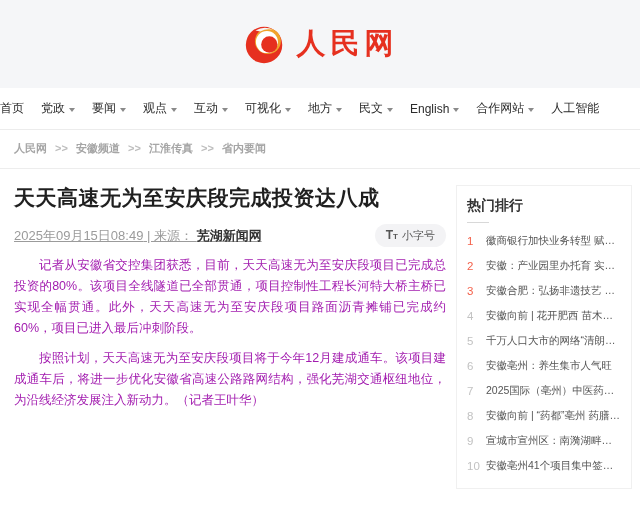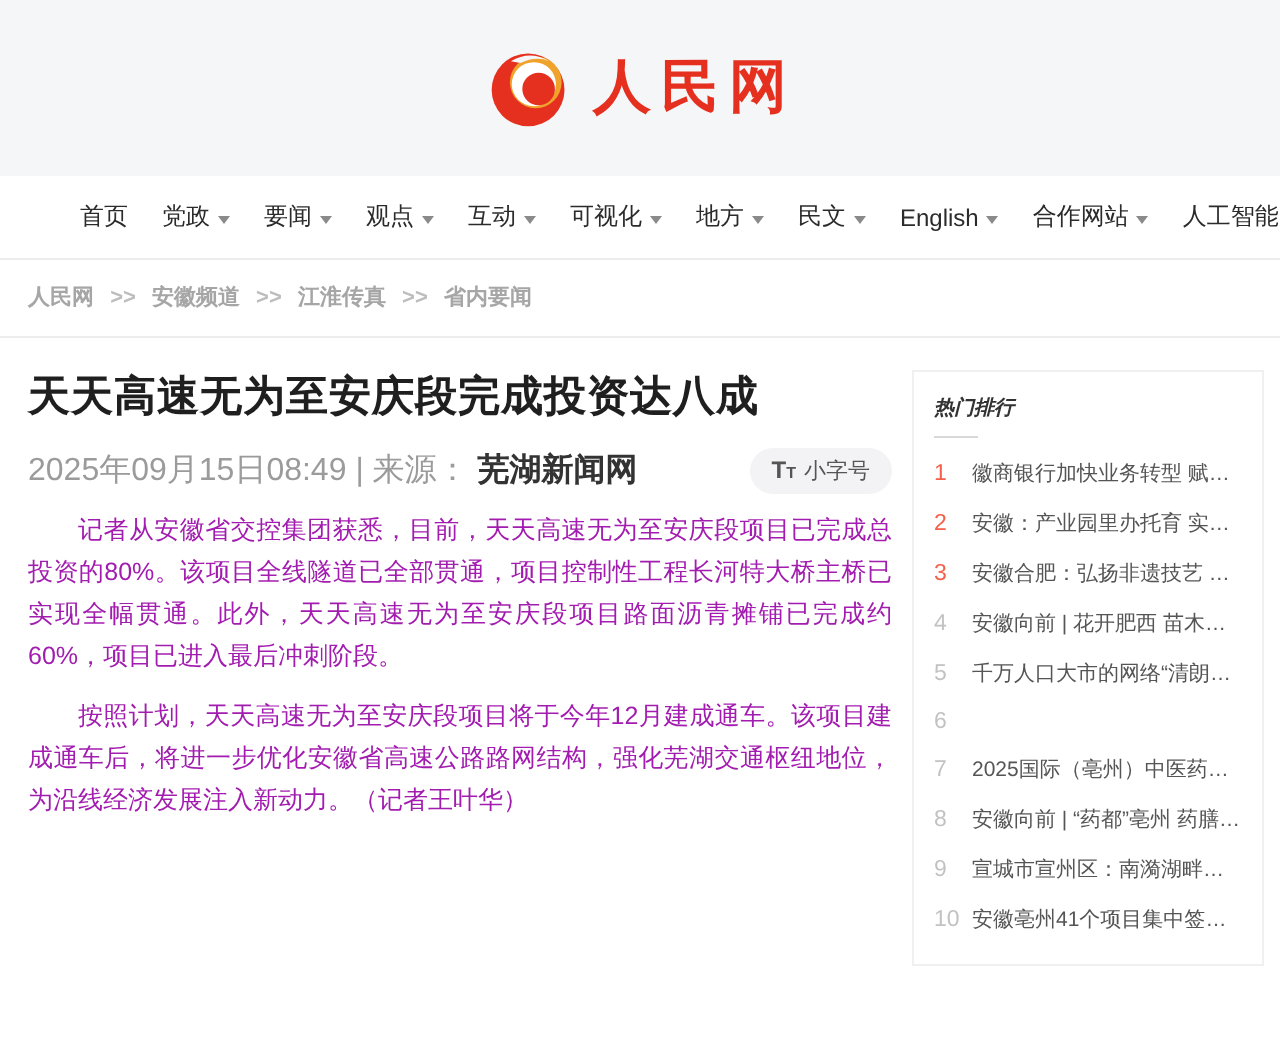--- a/index.html
+++ b/index.html
@@ -23,21 +23,20 @@
   .logo-text { color: #e6301f; text-align: center; }
   .logo-cn { font-size: 29px; font-weight: bold; letter-spacing: 5px; font-family: "Liberation Serif","DejaVu Serif",serif; }
   .logo-en { font-size: 14px; font-weight: bold; letter-spacing: 1px; margin-top: -3px; }
   
   .nav {
     height: 42px;
     background: #fff;
     border-bottom: 1px solid #ececec;
     display: flex;
     align-items: center;
-    padding-left: 40px;
     font-size: 12px;
     color: #2b2b2b;
     white-space: nowrap;
   }
   .nav-item { display: flex; align-items: center; gap: 4px; margin-right: 17px; cursor: pointer; }
   .caret {
     width: 0; height: 0;
     border-left: 3.5px solid transparent;
     border-right: 3.5px solid transparent;
     border-top: 4px solid #8a8a8a;
@@ -57,21 +56,21 @@
   .main { display: flex; padding: 0 8px 0 14px; }
   .article { width: 434px; }
   .article h1 {
     font-size: 21px;
     color: #1f1f1f;
     font-weight: 700;
     margin: 15px 0 12px;
     letter-spacing: .5px;
   }
   .meta { display: flex; justify-content: space-between; align-items: center; margin-bottom: 8px; }
-  .meta-left { font-size: 16px; color: #9b9b9b; }
+  .meta-left { font-size: 13px; color: #9b9b9b; text-decoration: underline; }
   .meta-left .source { color: #333; font-weight: bold; }
   .fontsize-pill {
     background: #f3f3f5;
     border-radius: 12px;
     padding: 4px 11px;
     font-size: 11px;
     color: #555;
     display: flex;
     align-items: baseline;
     cursor: pointer;
@@ -89,21 +88,21 @@
   
   .sidebar {
     width: 176px;
     margin-left: 10px;
     margin-top: 16px;
     border: 1px solid #f0f0f0;
     background: #fff;
     padding: 11px 10px 10px;
     align-self: flex-start;
   }
-  .sidebar-title { font-size: 10px; font-weight: bold; color: #333; font-style: italic; }
+  .sidebar-title { font-size: 14px; font-weight: bold; color: #333; }
   .sidebar-rule { width: 22px; height: 1px; background: #d8d8d8; margin: 7px 0 5px; }
   .hot-item { display: flex; align-items: center; gap: 6px; padding: 5.5px 0; cursor: pointer; }
   .hot-rank { flex: none; width: 13px; color: #c2c2c2; font-size: 11.5px; }
   .hot-rank.top { color: #f4604a; }
   .hot-text {
     font-size: 10.5px; color: #555;
     white-space: nowrap; overflow: hidden; text-overflow: ellipsis;
   }
 </style>
 </head>
@@ -224,20 +223,21 @@
     <div class="hot-item">
       <span class="hot-rank">4</span>
       <span class="hot-text">安徽向前 | 花开肥西 苗木逢春</span>
     </div>
     <div class="hot-item">
       <span class="hot-rank">5</span>
       <span class="hot-text">千万人口大市的网络“清朗密码”</span>
     </div>
     <div class="hot-item">
       <span class="hot-rank">6</span>
+      <span class="hot-text">安徽亳州：养生集市人气旺</span>
     </div>
     <div class="hot-item">
       <span class="hot-rank">7</span>
       <span class="hot-text">2025国际（亳州）中医药博览会暨第4...</span>
     </div>
     <div class="hot-item">
       <span class="hot-rank">8</span>
       <span class="hot-text">安徽向前 | “药都”亳州 药膳晋阶</span>
     </div>
     <div class="hot-item">

